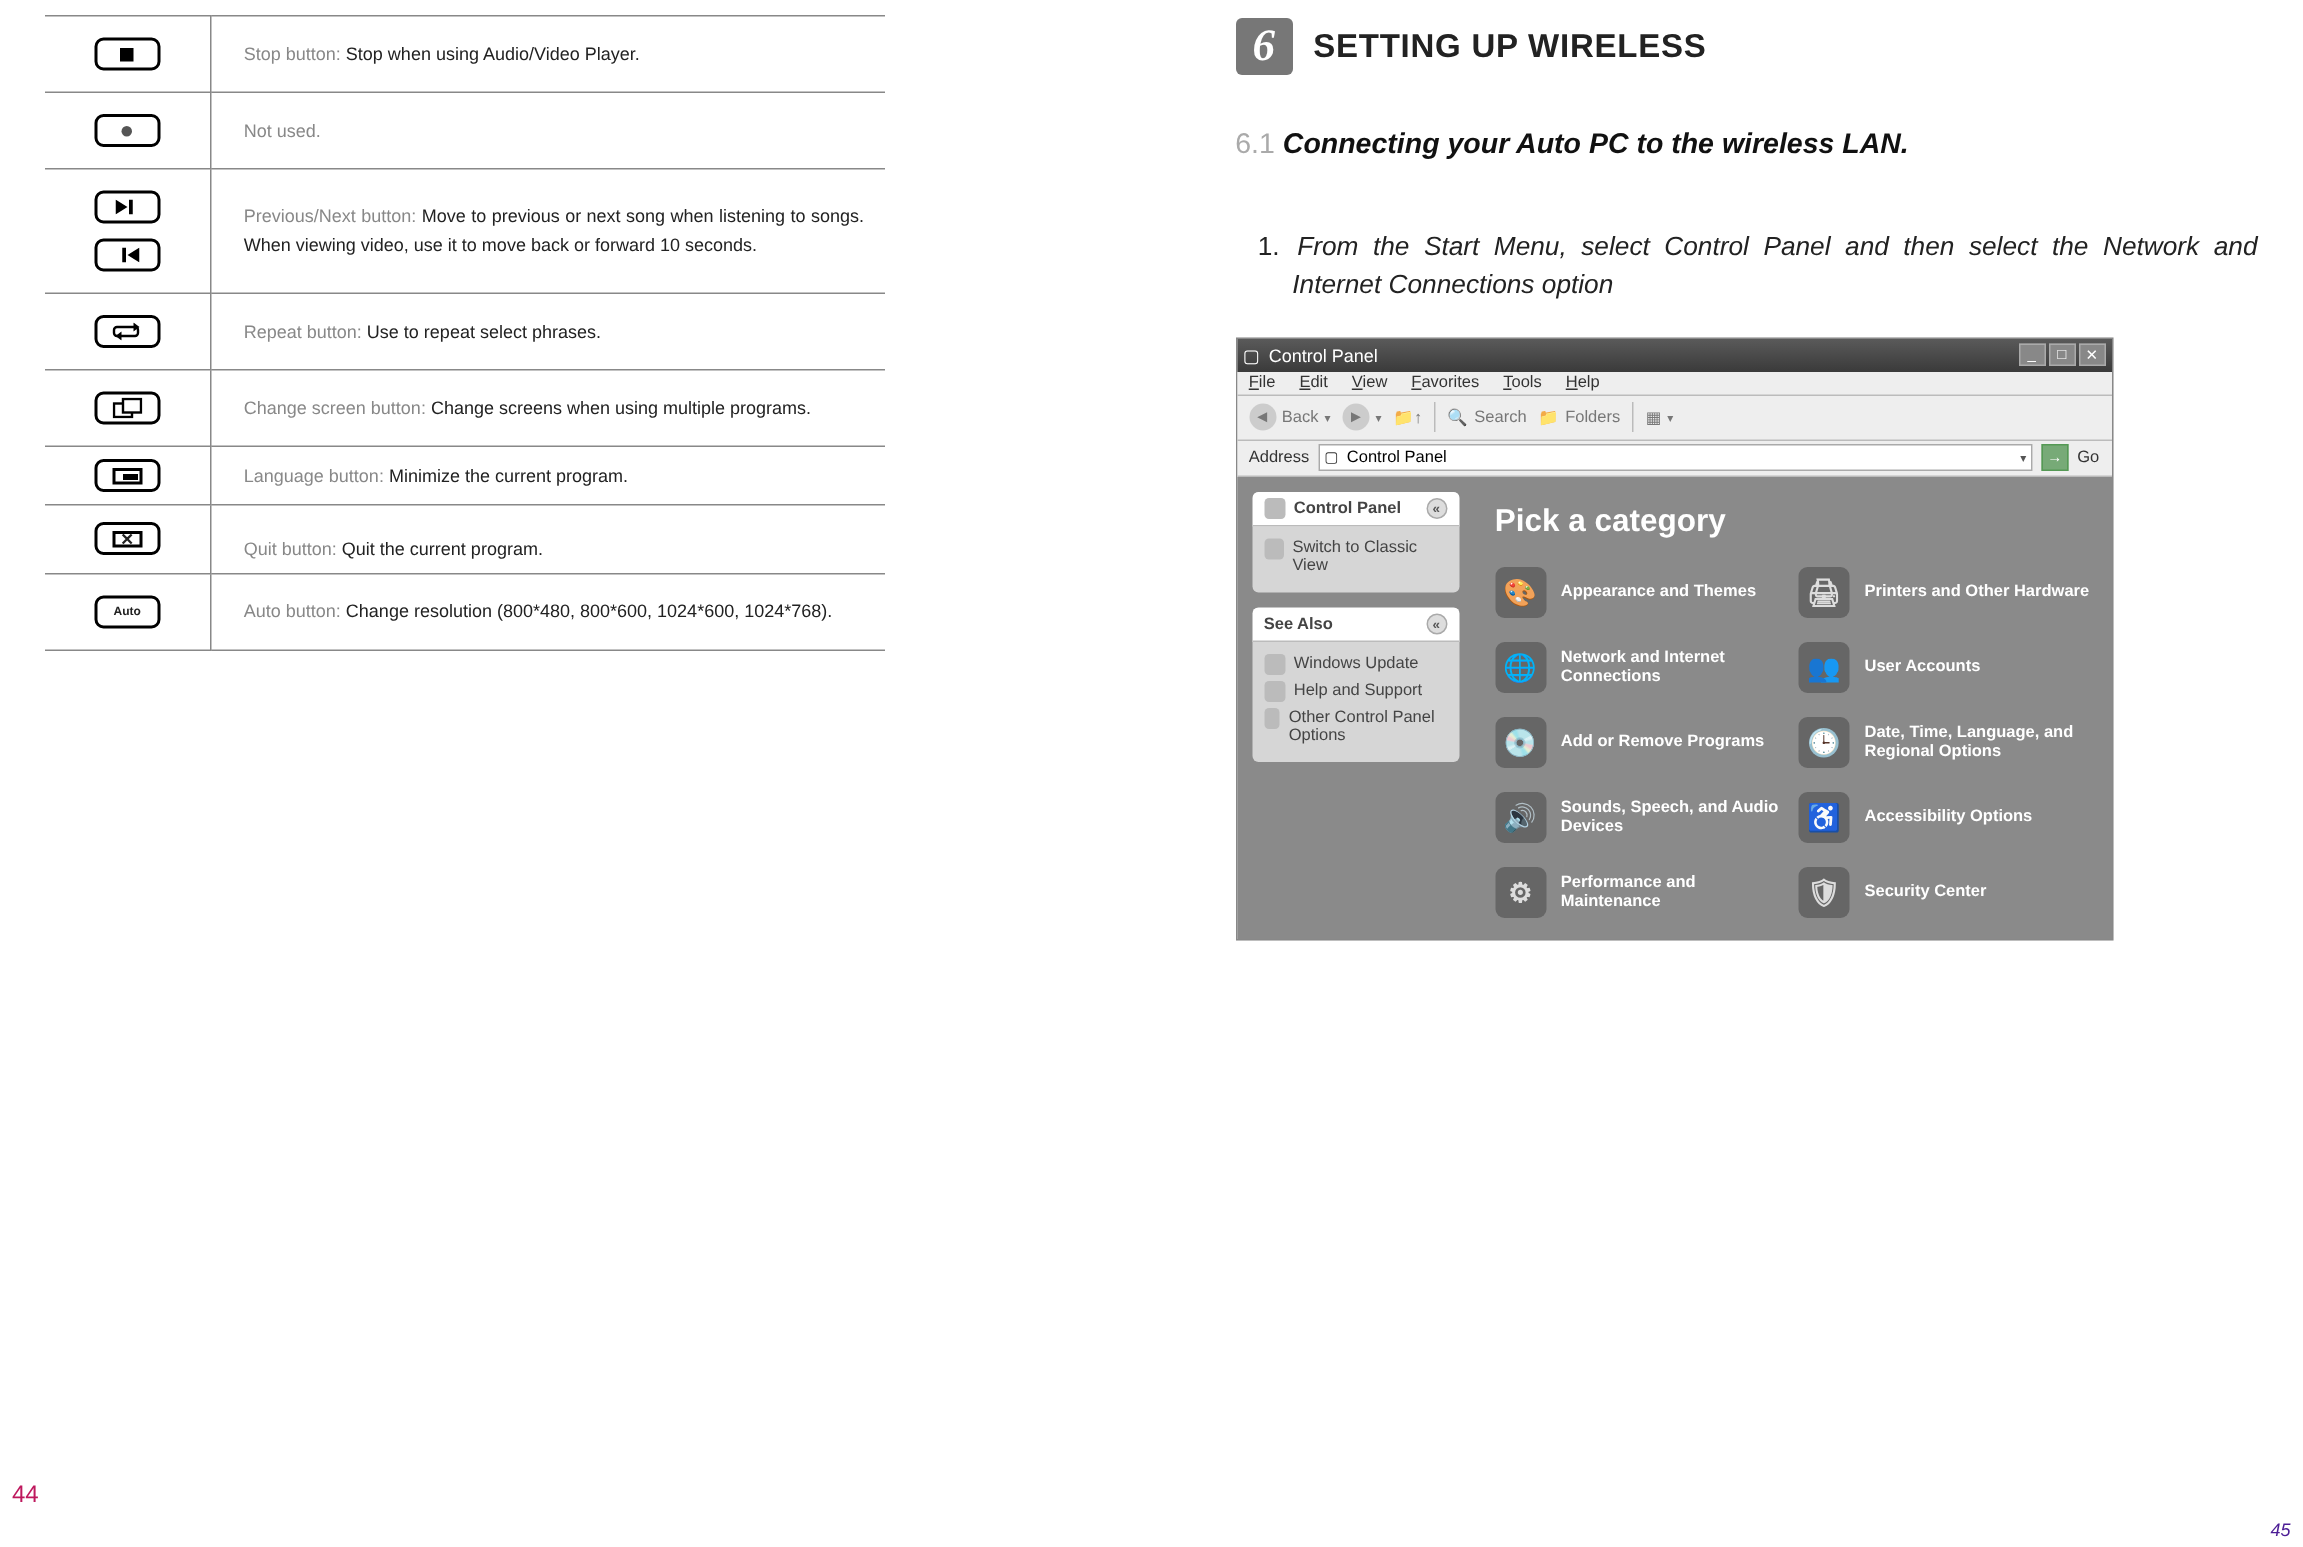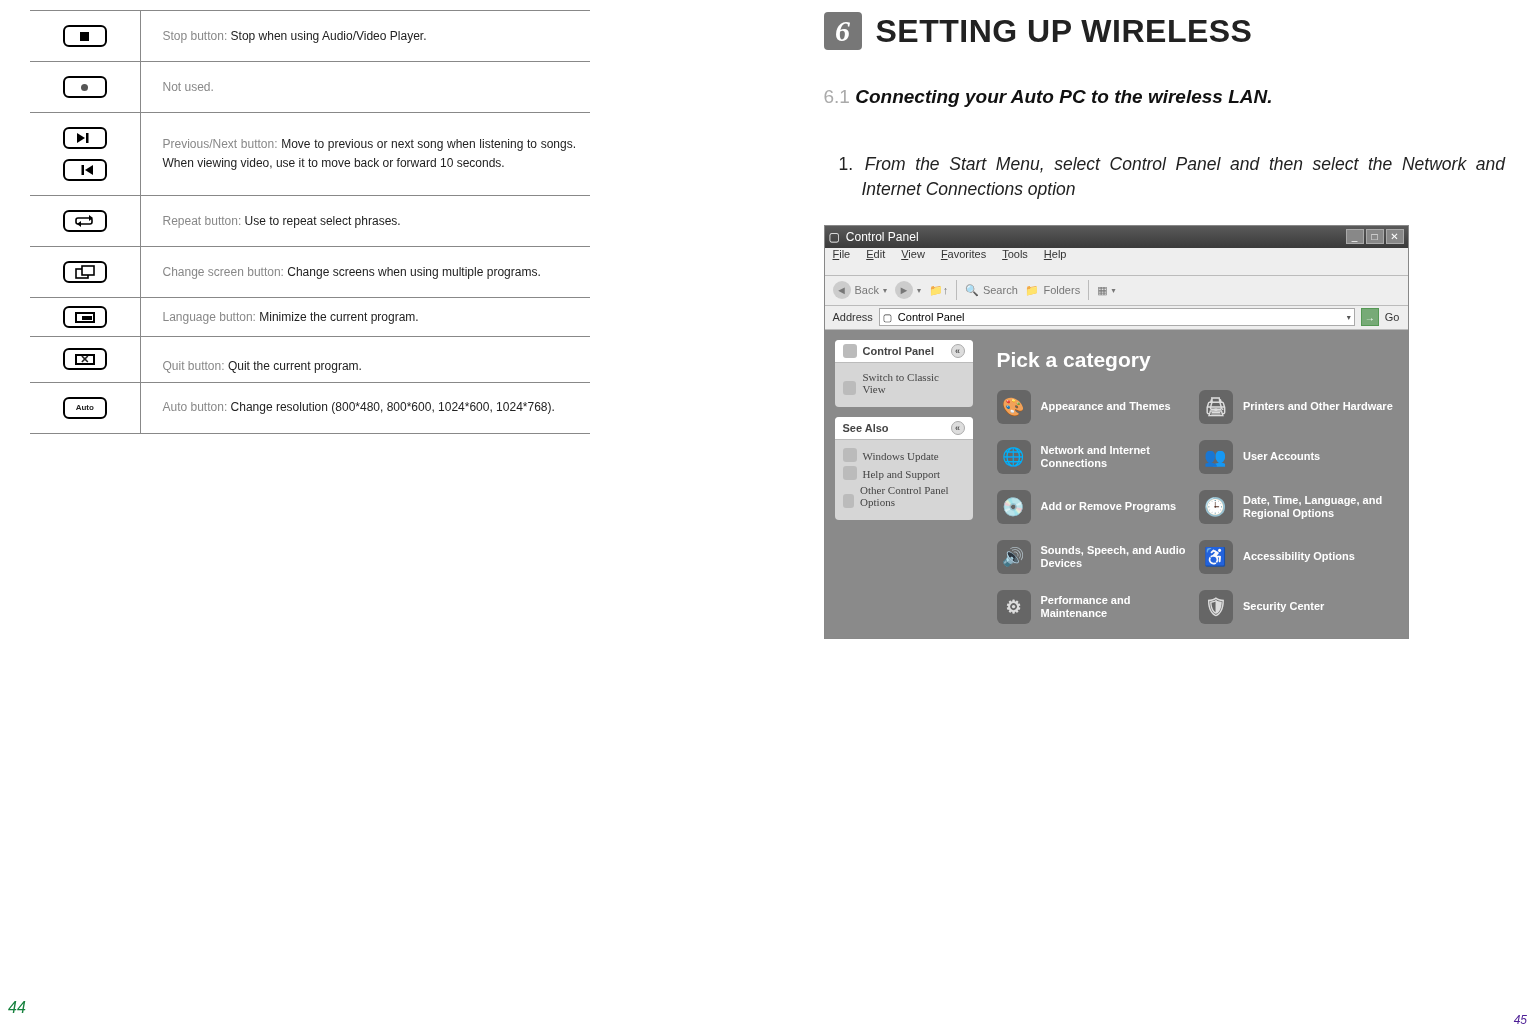--- a/index.html
+++ b/index.html
@@ -89,21 +89,21 @@
     font-weight: bold;
     font-size: 30px;
     display: flex;
     align-items: center;
     justify-content: center;
     border-radius: 4px;
     font-style: italic;
     font-family: Georgia, serif;
   }
   .chapter-title {
-    font-size: 32px;
+    font-size: 22px;
     font-weight: bold;
     letter-spacing: 0.5px;
   }
   .section-line {
     margin-top: 36px;
     font-size: 19px;
   }
   .section-num { color: #aaa; font-weight: normal; }
   .section-title { font-weight: bold; font-style: italic; color: #111; margin-top: 36px; }
   .step {
@@ -133,45 +133,45 @@
     color: #fff;
     display: flex;
     align-items: center;
     padding: 0 4px;
     font-size: 12px;
     gap: 6px;
   }
   .cp-titlebar .spacer { flex: 1; }
   .cp-win-btns { display: flex; gap: 2px; }
   .cp-win-btn { width: 18px; height: 15px; background: #888; border: 1px solid #aaa; display: flex; align-items: center; justify-content: center; font-size: 10px; color: #fff; }
-  .cp-menubar { height: 28px; background: #eee; display: flex; gap: 16px; padding: 0 8px; border-bottom: 1px solid #bbb; font-size: 11px; }
+  .cp-menubar { height: 16px; background: #eee; display: flex; align-items: center; gap: 16px; padding: 0 8px; border-bottom: 1px solid #bbb; font-size: 11px; }
   .cp-menubar span { text-decoration: underline; text-decoration-color: transparent; }
   .cp-menubar span::first-letter { text-decoration: underline; }
   .cp-toolbar { height: 30px; background: #eee; display: flex; align-items: center; gap: 8px; padding: 0 8px; border-bottom: 1px solid #bbb; }
   .cp-tool { display: flex; align-items: center; gap: 4px; color: #777; font-size: 11px; }
   .cp-tool-icon { width: 18px; height: 18px; border-radius: 50%; background: #ccc; display: flex; align-items: center; justify-content: center; font-size: 11px; }
   .cp-addr { height: 24px; background: #eee; display: flex; align-items: center; gap: 6px; padding: 0 8px; border-bottom: 1px solid #bbb; }
   .cp-addr input { flex: 1; height: 18px; border: 1px solid #aaa; padding: 0 18px 0 4px; font-size: 11px; background: #fff; }
   .cp-addr .go { width: 18px; height: 18px; background: #7a7; border: 1px solid #595; display:flex;align-items:center;justify-content:center;color:#fff;font-size:10px; }
   .cp-body { display: flex; background: #8a8a8a; min-height: 280px; }
   .cp-side { width: 158px; padding: 10px; display: flex; flex-direction: column; gap: 10px; }
   .cp-panel { background: #d6d6d6; border-radius: 4px; overflow: hidden; font-size: 11px; }
   .cp-panel-head { background: #fff; padding: 4px 8px; font-weight: bold; color: #444; display:flex; align-items:center; gap:6px; border-bottom:1px solid #bbb; justify-content: space-between; }
   .cp-panel-head .chev { width:14px;height:14px;border-radius:50%;background:#ddd;border:1px solid #aaa;display:flex;align-items:center;justify-content:center;font-size:9px;color:#555;}
   .cp-panel-body { padding: 6px 8px 10px 8px; color: #444; }
-  .cp-panel-body div { display:flex; align-items:flex-end; gap:6px; padding:2px 0;font-family:Liberation Serif, serif; }
+  .cp-panel-body div { display:flex; align-items:flex-start; gap:6px; padding:2px 0; }
   .cp-smallicon { width:14px;height:14px;background:#bbb;border-radius:3px;display:inline-block; }
   .cp-main { flex: 1; padding: 18px 14px 14px 14px; color: #fff; }
   .cp-main h2 { font-size: 21px; font-weight: bold; margin-bottom: 18px; color: #fff; font-family: Tahoma, Arial, sans-serif; }
   .cp-grid { display: grid; grid-template-columns: 1fr 1fr; column-gap: 8px; row-gap: 16px; }
   .cp-cat { display: flex; align-items: center; gap: 10px; font-size: 11px; font-weight: bold; color: #fff; }
   .cp-cat-icon { width: 34px; height: 34px; background: #666; border-radius: 6px; display:flex;align-items:center;justify-content:center;font-size:18px;color:#ddd; flex-shrink:0; }
   .cp-cat-label { line-height: 1.2; }
 
-  .page-num-left { position: absolute; bottom: 14px; left: 8px; font-size: 16px; font-style: italic; color: #15803d; }
+  .page-num-left { position: absolute; bottom: 25px; left: 8px; font-size: 16px; color: #be185d; }
   .page-num-right { position: absolute; bottom: 4px; right: 8px; font-size: 12px; font-style: italic; color: #4c1d95; }
 </style>
 </head>
 <body>
 
 <div class="spread">
 
   <div class="page">
     <table class="buttons">
 

